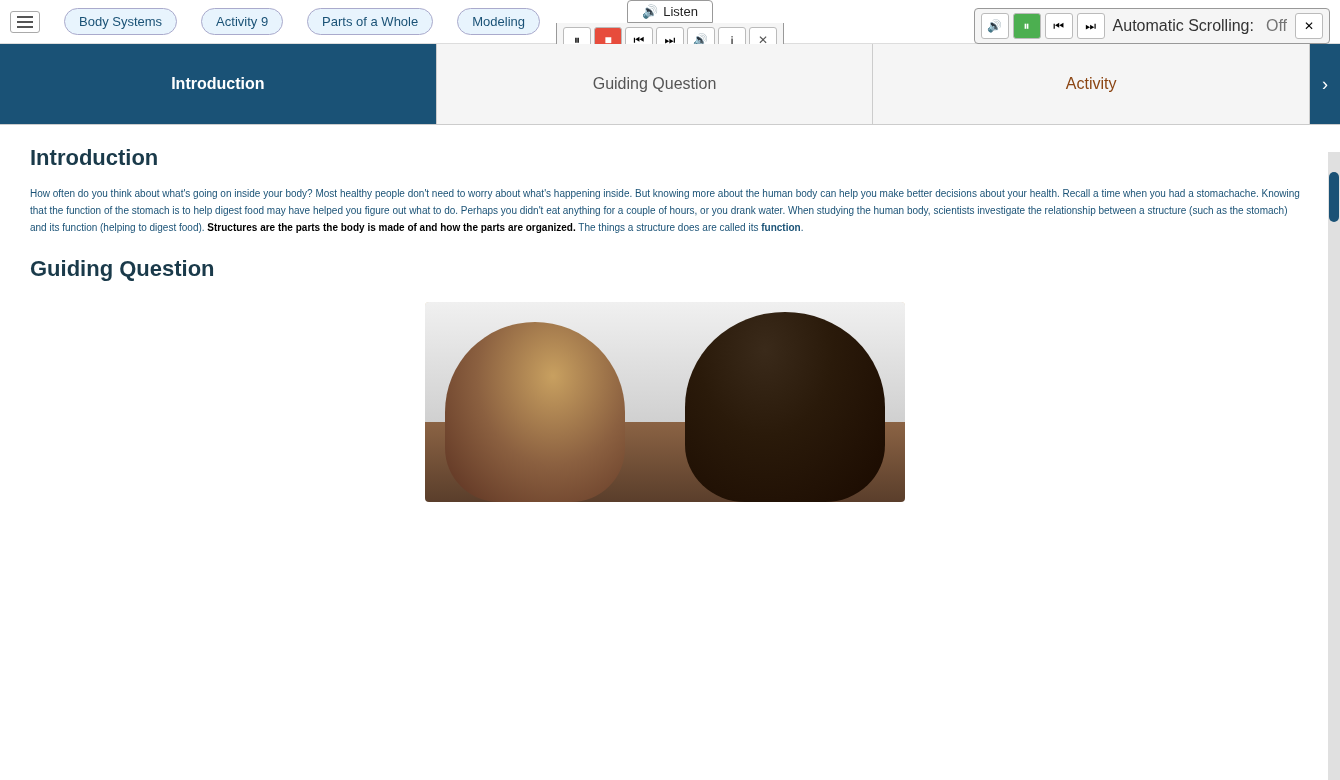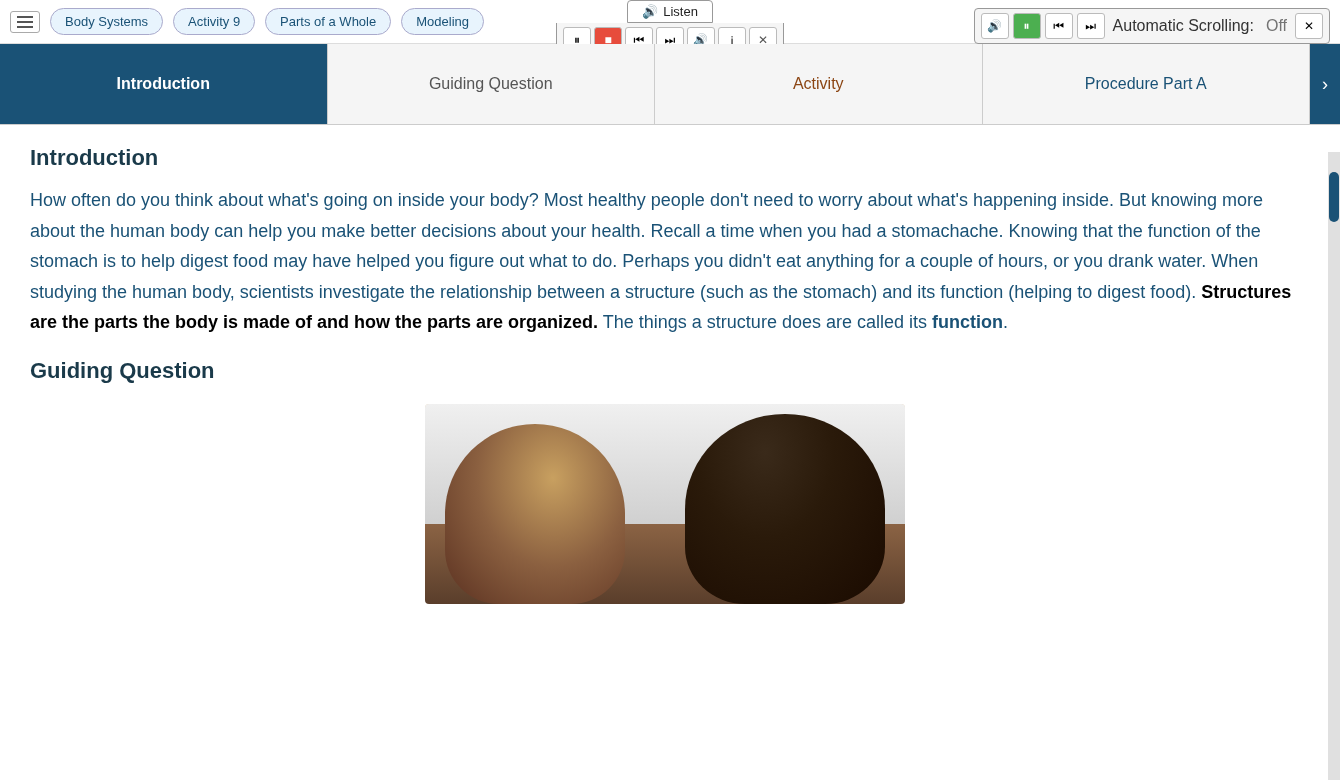--- a/index.html
+++ b/index.html
@@ -4,21 +4,21 @@
   <style>
     * { margin: 0; padding: 0; box-sizing: border-box; }
     body { font-family: Arial, sans-serif; background: #fff; width: 1340px; height: 780px; overflow: hidden; position: relative; }
 
     
     .top-nav {
       display: flex;
       align-items: center;
       padding: 8px 10px;
       background: #fff;
-      gap: 10px;
+      gap: 24px;
       border-bottom: 1px solid #ddd;
       position: relative;
     }
     .hamburger-btn {
       background: none; border: 1px solid #aaa; border-radius: 3px; padding: 4px 6px; cursor: pointer; display: flex; flex-direction: column; gap: 3px;
     }
     .hamburger-btn span { display: block; width: 16px; height: 2px; background: #555; }
     .nav-tab {
       background: #e8f4fd; border: 1px solid #aac; border-radius: 15px; padding: 5px 14px; cursor: pointer; font-size: 13px; color: #1a5276; font-weight: 500; white-space: nowrap;
     }
@@ -106,21 +106,21 @@
     }
 
     .section-title {
       font-size: 22px;
       font-weight: bold;
       color: #1a3a4a;
       margin-bottom: 14px;
     }
 
     .intro-text {
-      font-size: 18px;
+      font-size: 10px;
       line-height: 1.7;
       margin-bottom: 20px;
       color: #1a5276;
     }
     .intro-text .bold-text { font-weight: bold; color: #000; }
 
     .guiding-question-section { margin-top: 10px; }
     .guiding-question-text {
       font-size: 14px;
       font-weight: bold;
@@ -254,23 +254,20 @@
 <div class="tabs-row">
   <div class="tab-item active">
     <span>Introduction</span>
   </div>
   <div class="tab-item">
     <span>Guiding Question</span>
   </div>
   <div class="tab-item materials">
     <span>Activity</span>
   </div>
-  <div class="tab-item procedure">
-    <span>Procedure Part A</span>
-  </div>
   <button class="tab-next-btn">
     <span>›</span>
   </button>
 </div>
 
 <div class="main-content">
 
   <h2 class="section-title">Introduction</h2>
 
   <p class="intro-text">

